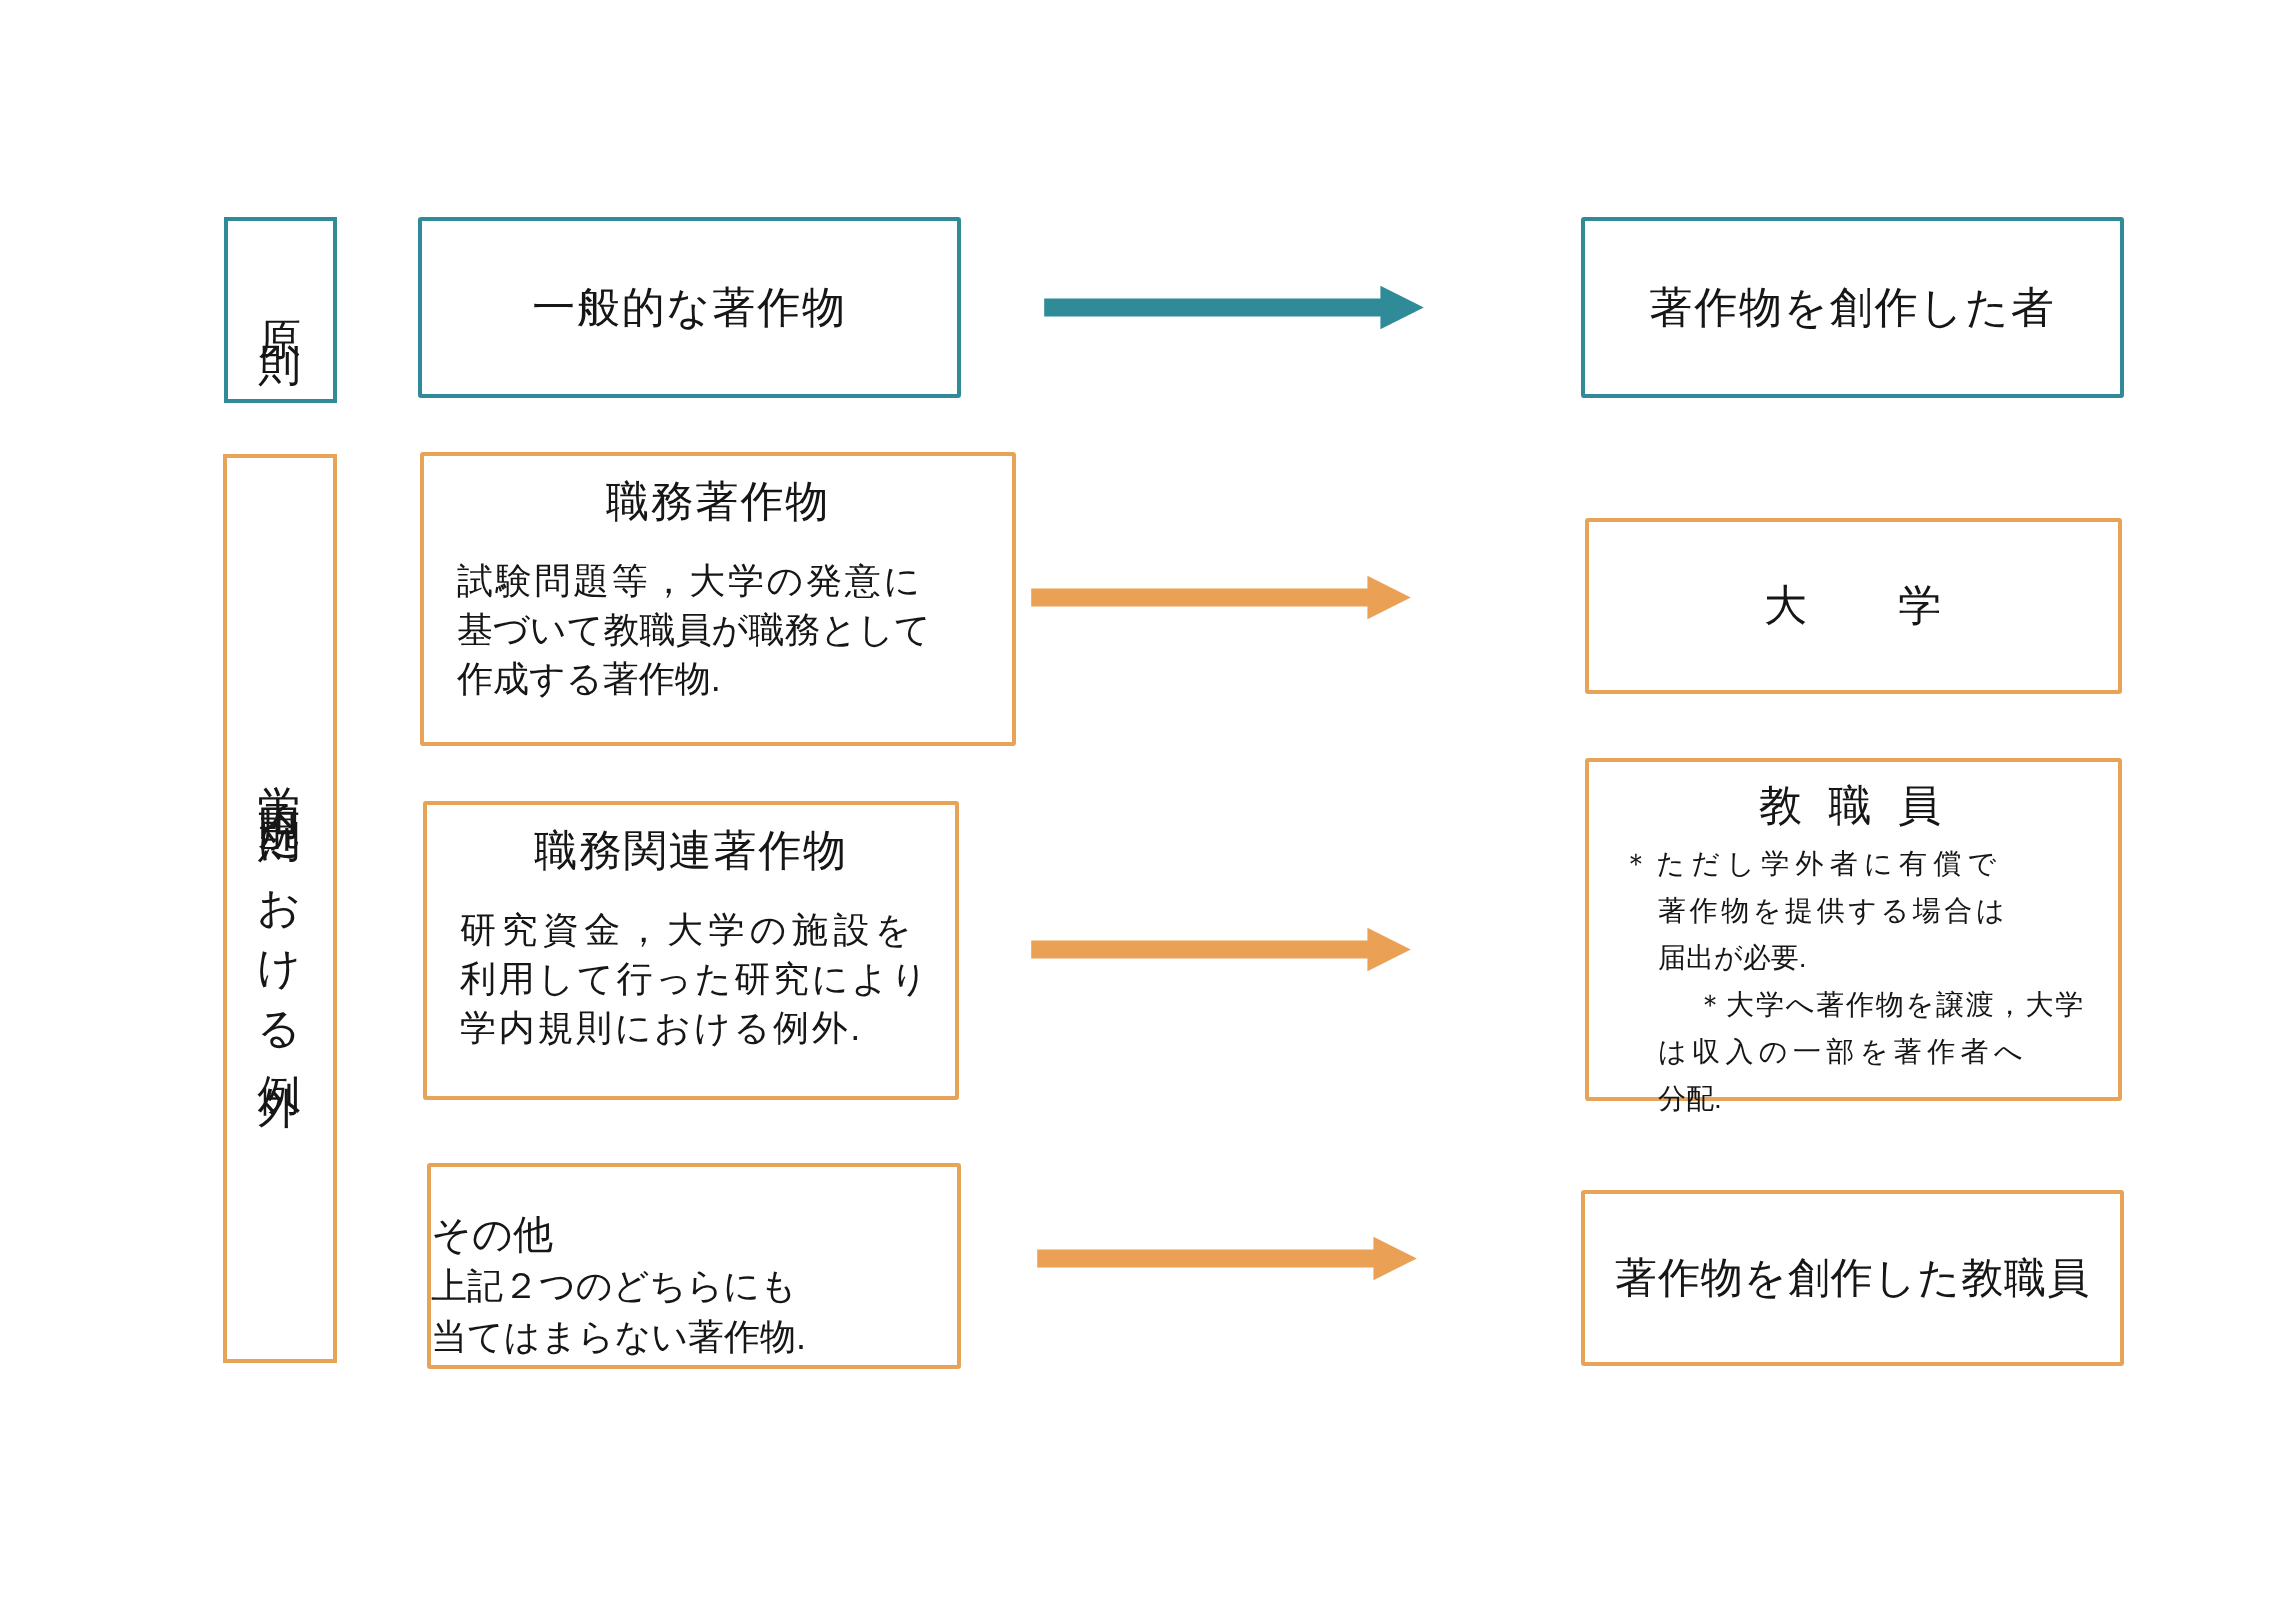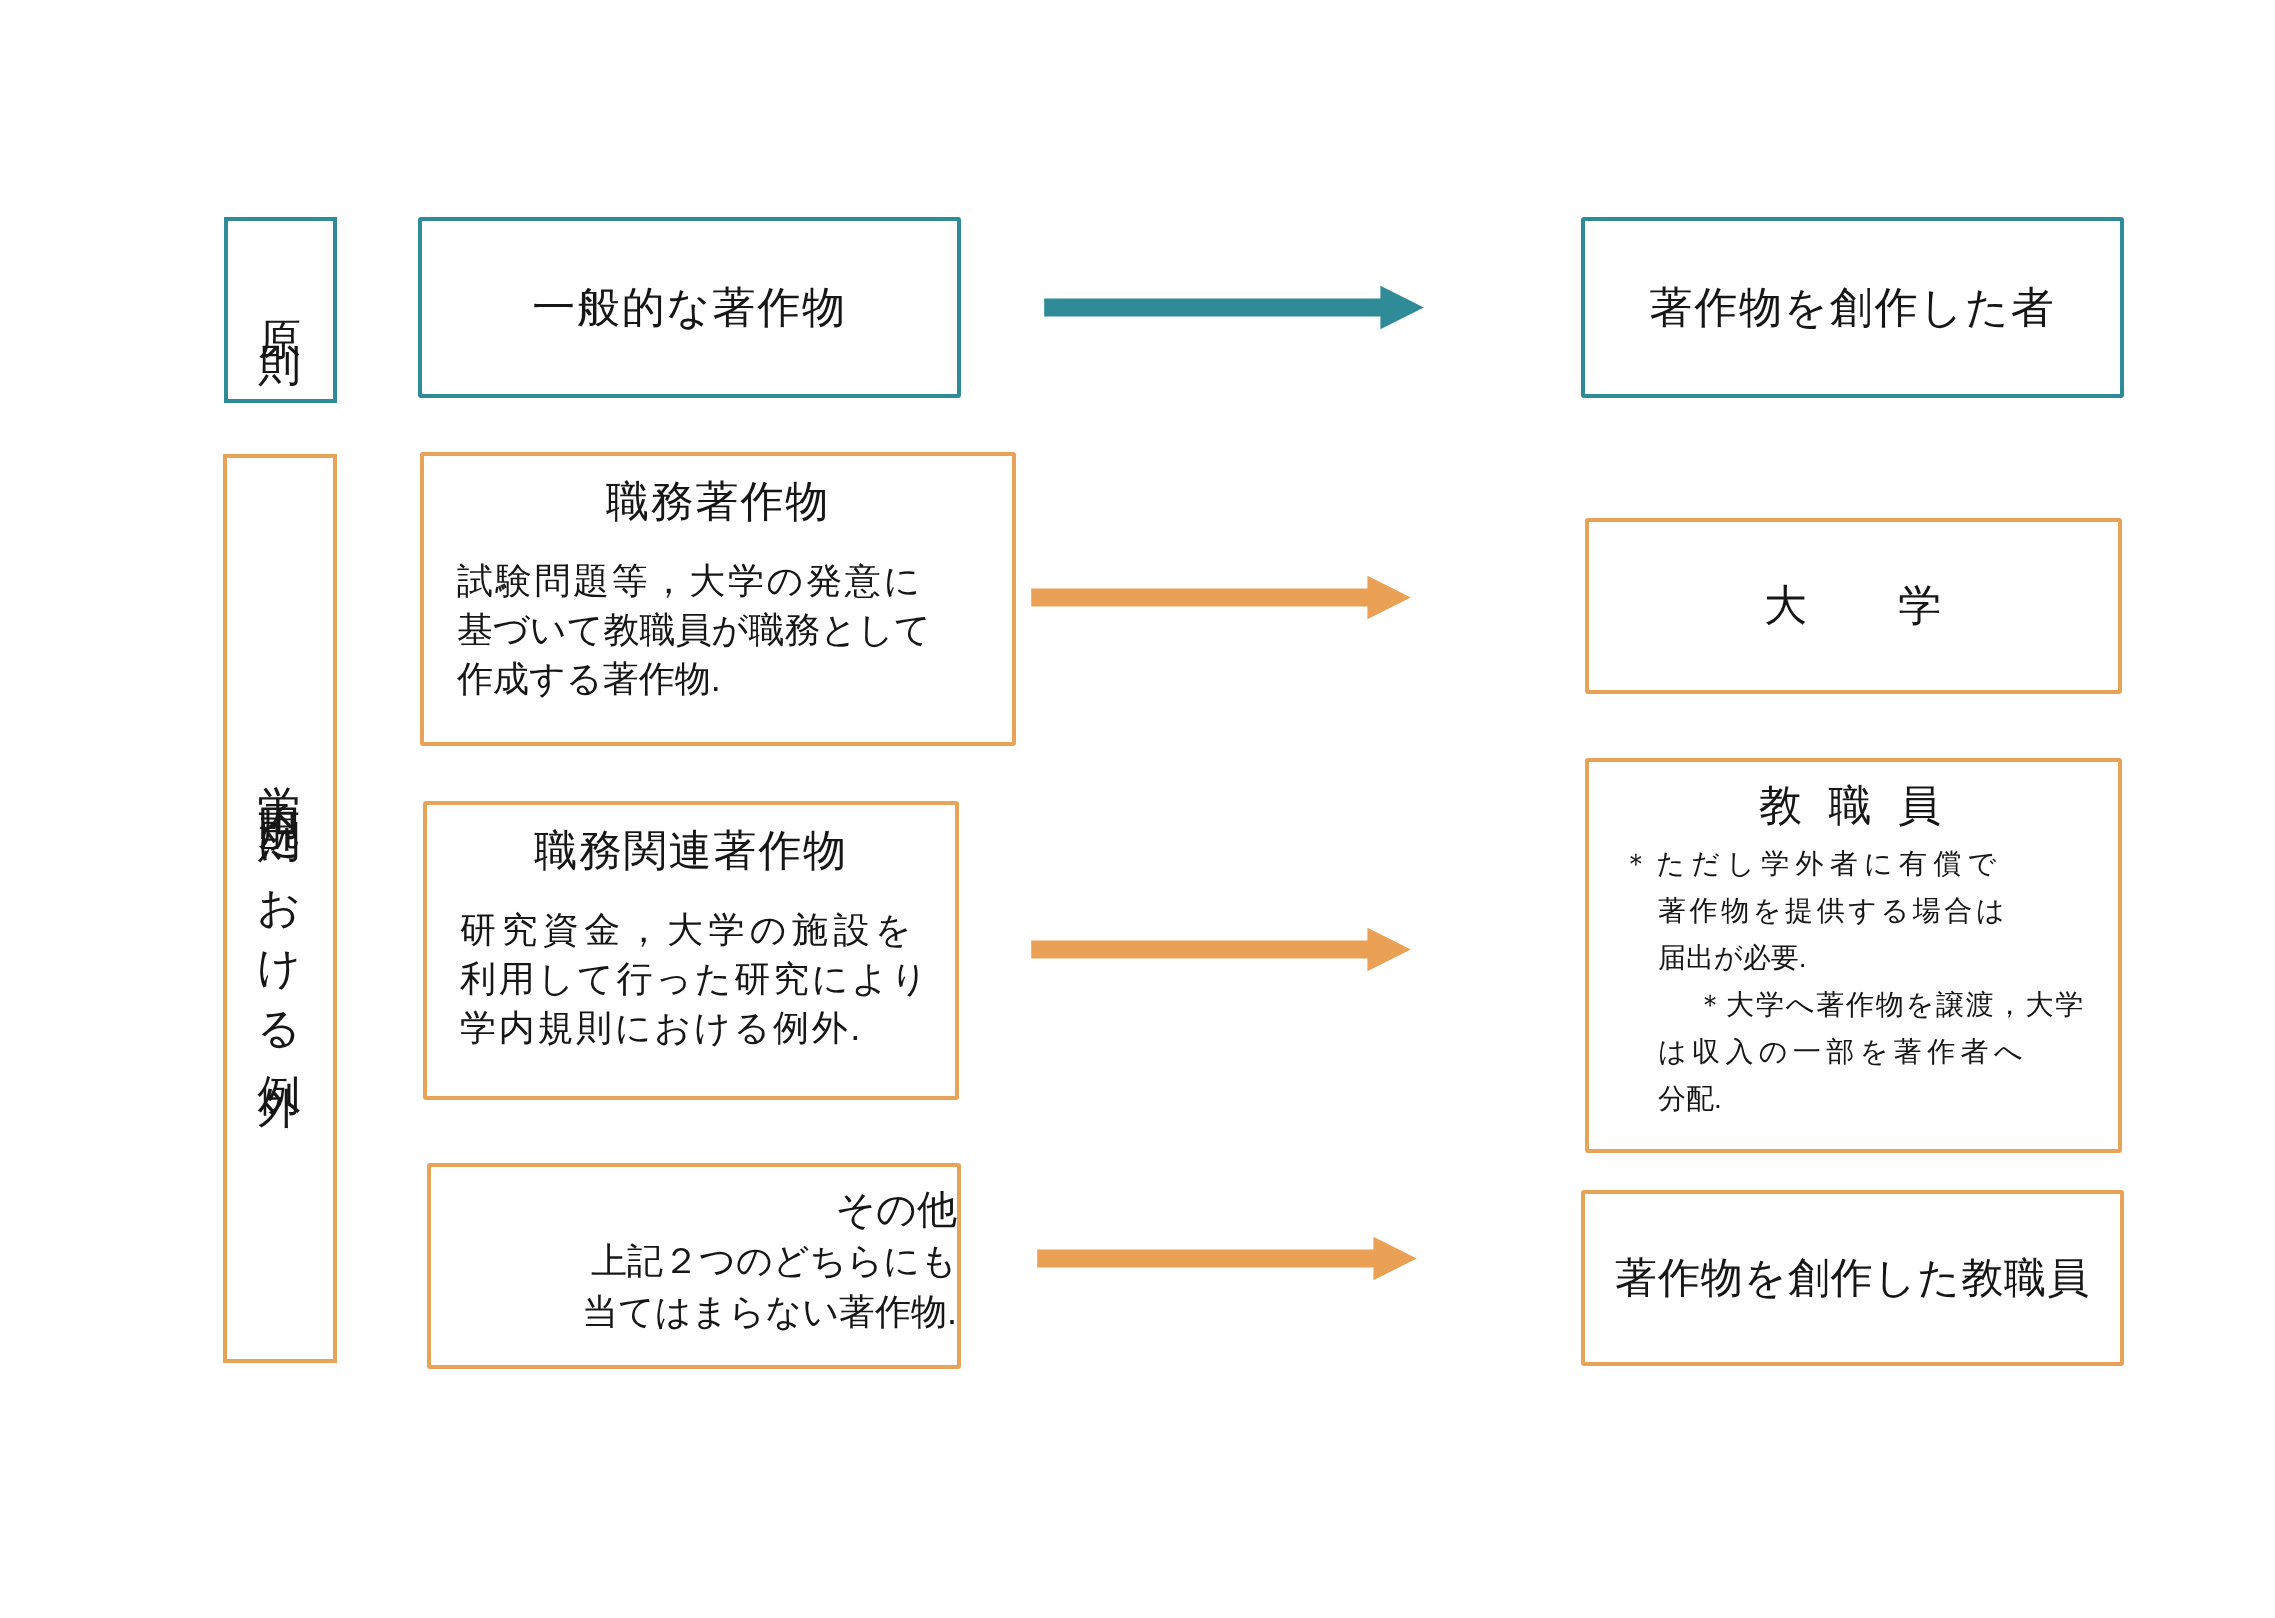--- a/index.html
+++ b/index.html
@@ -31,38 +31,38 @@
   .card-body{margin-top:33px;padding:0 33px;text-align:left;}
   .body-line{font-size:36px;line-height:49px;white-space:nowrap;}
   .notes{margin-top:12.7px;padding:0 33px;text-align:left;}
   .note-line{font-size:28px;line-height:47px;white-space:nowrap;}
   .indent{padding-left:36px;}
   .ls2{letter-spacing:1.8px;text-align:right;}
   .ls3{letter-spacing:2.7px;}
   .ls4{letter-spacing:3.6px;}
   .ls6{letter-spacing:5.4px;}
   .ls7{letter-spacing:6.3px;}
-  .centered-lines{text-align:right;padding-top:17px;}
+  .centered-lines{text-align:left;padding-top:42px;}
   .cl-title{font-size:40px;line-height:51px;}
   .cl-line{font-size:36px;line-height:51px;}
   .arrow{position:absolute;width:380px;height:47px;}
   .arrow-teal{color:var(--teal);}
   .arrow-orange{color:var(--orange-arrow);}
 
   
   .pos-principle-label{left:224px;top:217px;width:113px;height:186px;}
   .pos-general-work{left:418px;top:217px;width:543px;height:181px;}
   .pos-creator{left:1581px;top:217px;width:543px;height:181px;}
   .pos-arrow-principle{left:1044px;top:284px;}
   .pos-exception-label{left:223px;top:454px;width:114px;height:909px;}
   .pos-work-for-hire{left:420px;top:452px;width:596px;height:294px;}
   .pos-duty-related{left:423px;top:801px;width:536px;height:299px;}
   .pos-other{left:427px;top:1163px;width:534px;height:206px;}
   .pos-university{left:1585px;top:518px;width:537px;height:176px;}
-  .pos-faculty{left:1585px;top:758px;width:537px;height:395px;}
+  .pos-faculty{left:1585px;top:758px;width:537px;height:343px;}
   .pos-creator-staff{left:1581px;top:1190px;width:543px;height:176px;}
   .pos-arrow-1{left:1031px;top:574px;}
   .pos-arrow-2{left:1031px;top:926px;}
   .pos-arrow-3{left:1037px;top:1235px;}
 </style>
 </head>
 <body>
 
 <div class="page">
 

